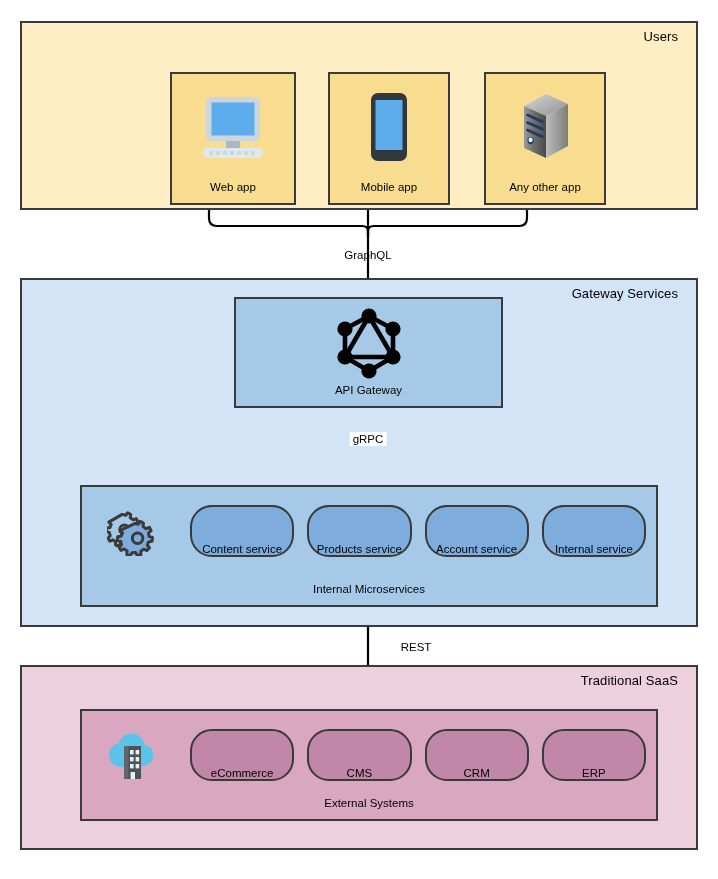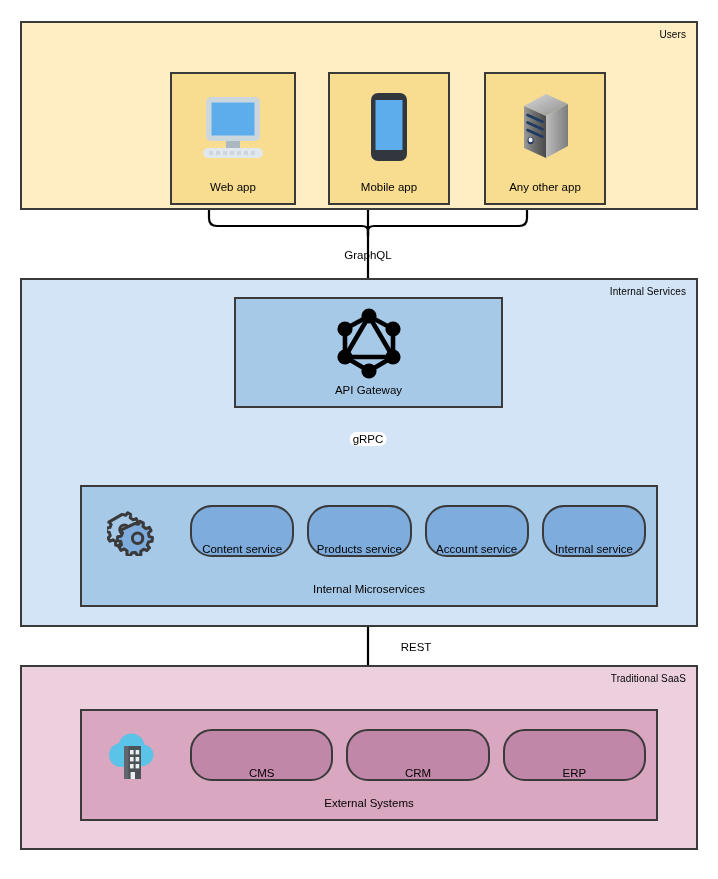--- a/index.html
+++ b/index.html
@@ -26,22 +26,22 @@
   
   .abs { position: absolute; box-sizing: border-box; }
 
   
   .lane {
     border: 2px solid #3a3a3a;
   }
   .lane-label {
     position: absolute;
     top: 6px;
-    right: 10px;
-    font-size: 10px;
+    right: 18px;
+    font-size: 13px;
     color: #000;
     white-space: nowrap;
     letter-spacing: .1px;
   }
 
   .lane-users    { left: 20px;  top: 21px;  width: 678px; height: 189px; background: #ffeec4; }
   .lane-internal { left: 20px;  top: 278px; width: 678px; height: 349px; background: #d4e4f7; }
   .lane-saas     { left: 20px;  top: 665px; width: 678px; height: 185px; background: #ecd0de; }
 
   
@@ -149,21 +149,20 @@
   .edge-label {
     position: absolute;
     font-size: 11.5px;
     color: #000;
     white-space: nowrap;
     transform: translateX(-50%);
   }
   .edge-label.boxed {
     background: #ffffff;
     padding: 1px 3px;
-    border-radius: 7px;
   }
   .label-graphql { left: 368px; top: 249px; }
   .label-grpc    { left: 368px; top: 432px; }
   .label-rest    { left: 368px; top: 641px; margin-left: 48px; }
 </style>
 </head>
 <body>
 
 <div id="canvas">
 
@@ -263,21 +262,21 @@
 
           <ellipse cx="16.6" cy="50.6" rx="3.1" ry="3.6" fill="#1f3a63"></ellipse>
           <ellipse cx="16.6" cy="49.9" rx="2.1" ry="2.4" fill="#f0f0f0"></ellipse>
         </svg>
       </div>
       <span class="app-label">Any other app</span>
     </div>
   </div>
 
   <div class="abs lane lane-internal">
-    <span class="lane-label">Internal Services</span>
+    <span class="lane-label">Gateway Services</span>
   </div>
 
   <div class="abs gateway">
     <div class="gateway-icon">
       <svg width="66" height="72" viewBox="0 0 66 72" aria-hidden="true">
         <g stroke="#000" stroke-width="4.6" fill="none">
           <path d="M33 8 L9 21 L9 49 L33 63 L57 49 L57 21 Z"></path>
           <path d="M33 8 L9 49 L57 49 Z"></path>
         </g>
         <g fill="#000">
@@ -347,20 +346,23 @@
           <rect x="30.6" y="26" width="3.6" height="4.4"></rect>
           <rect x="25" y="33" width="3.6" height="4.4"></rect>
           <rect x="30.6" y="33" width="3.6" height="4.4"></rect>
           <rect x="25.6" y="41" width="4.4" height="7"></rect>
         </g>
       </svg>
     </div>
 
     <div class="pill-row">
       <div class="pill pill-pink">
+        <span>eCommerce</span>
+      </div>
+      <div class="pill pill-pink">
         <span>CMS</span>
       </div>
       <div class="pill pill-pink">
         <span>CRM</span>
       </div>
       <div class="pill pill-pink">
         <span>ERP</span>
       </div>
     </div>
 

